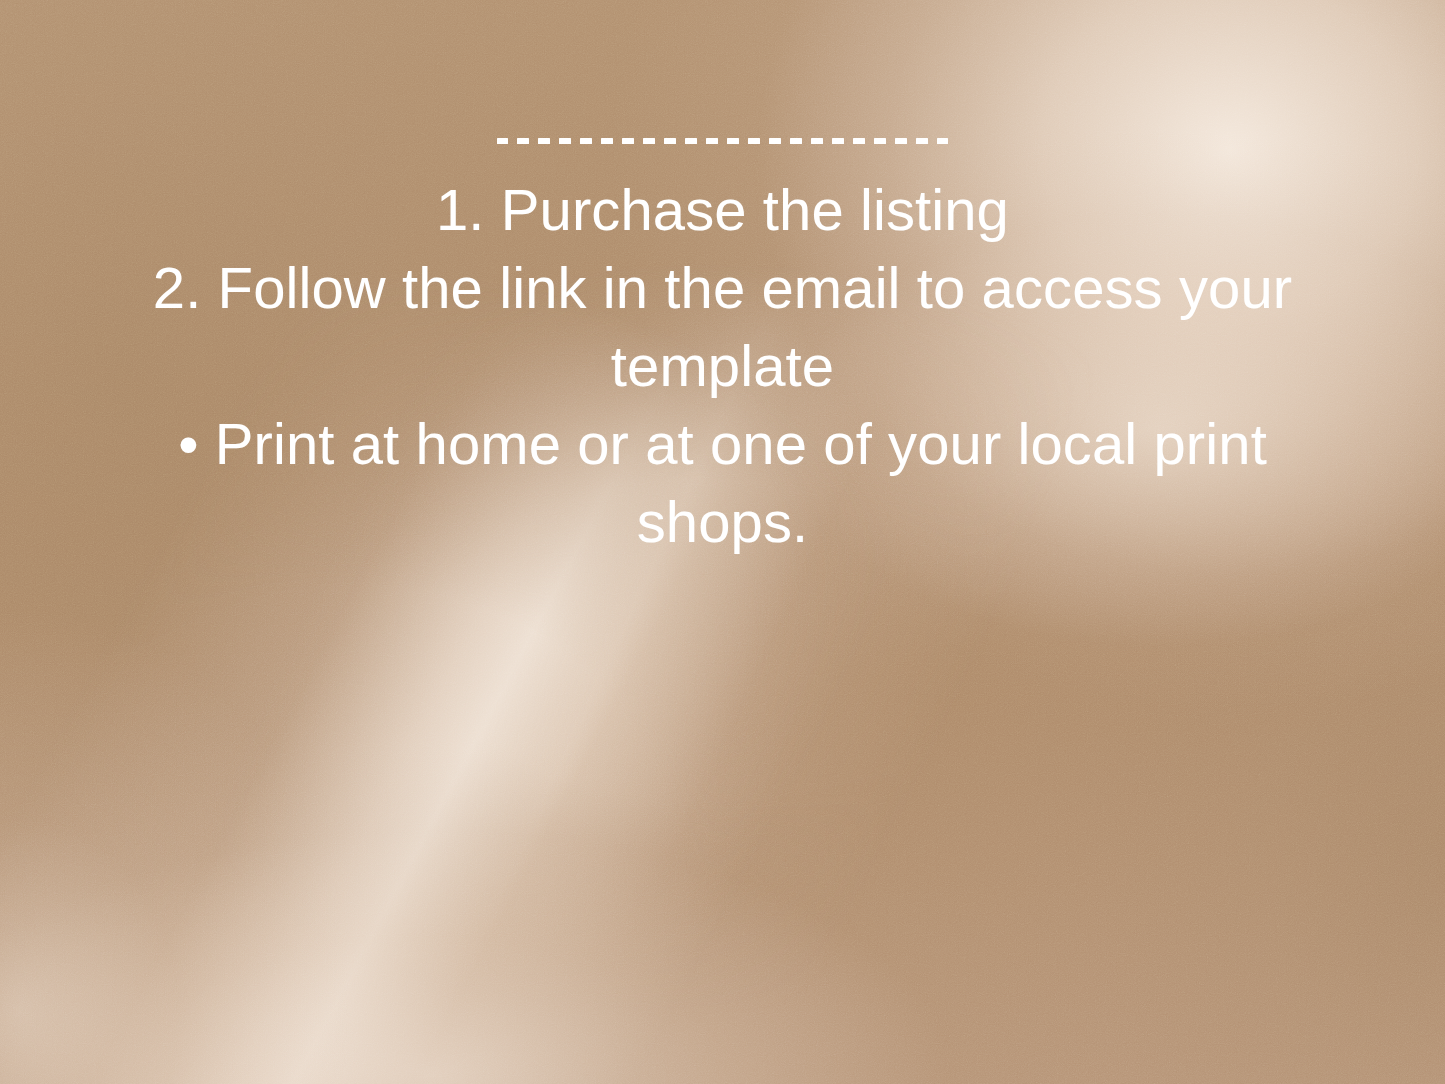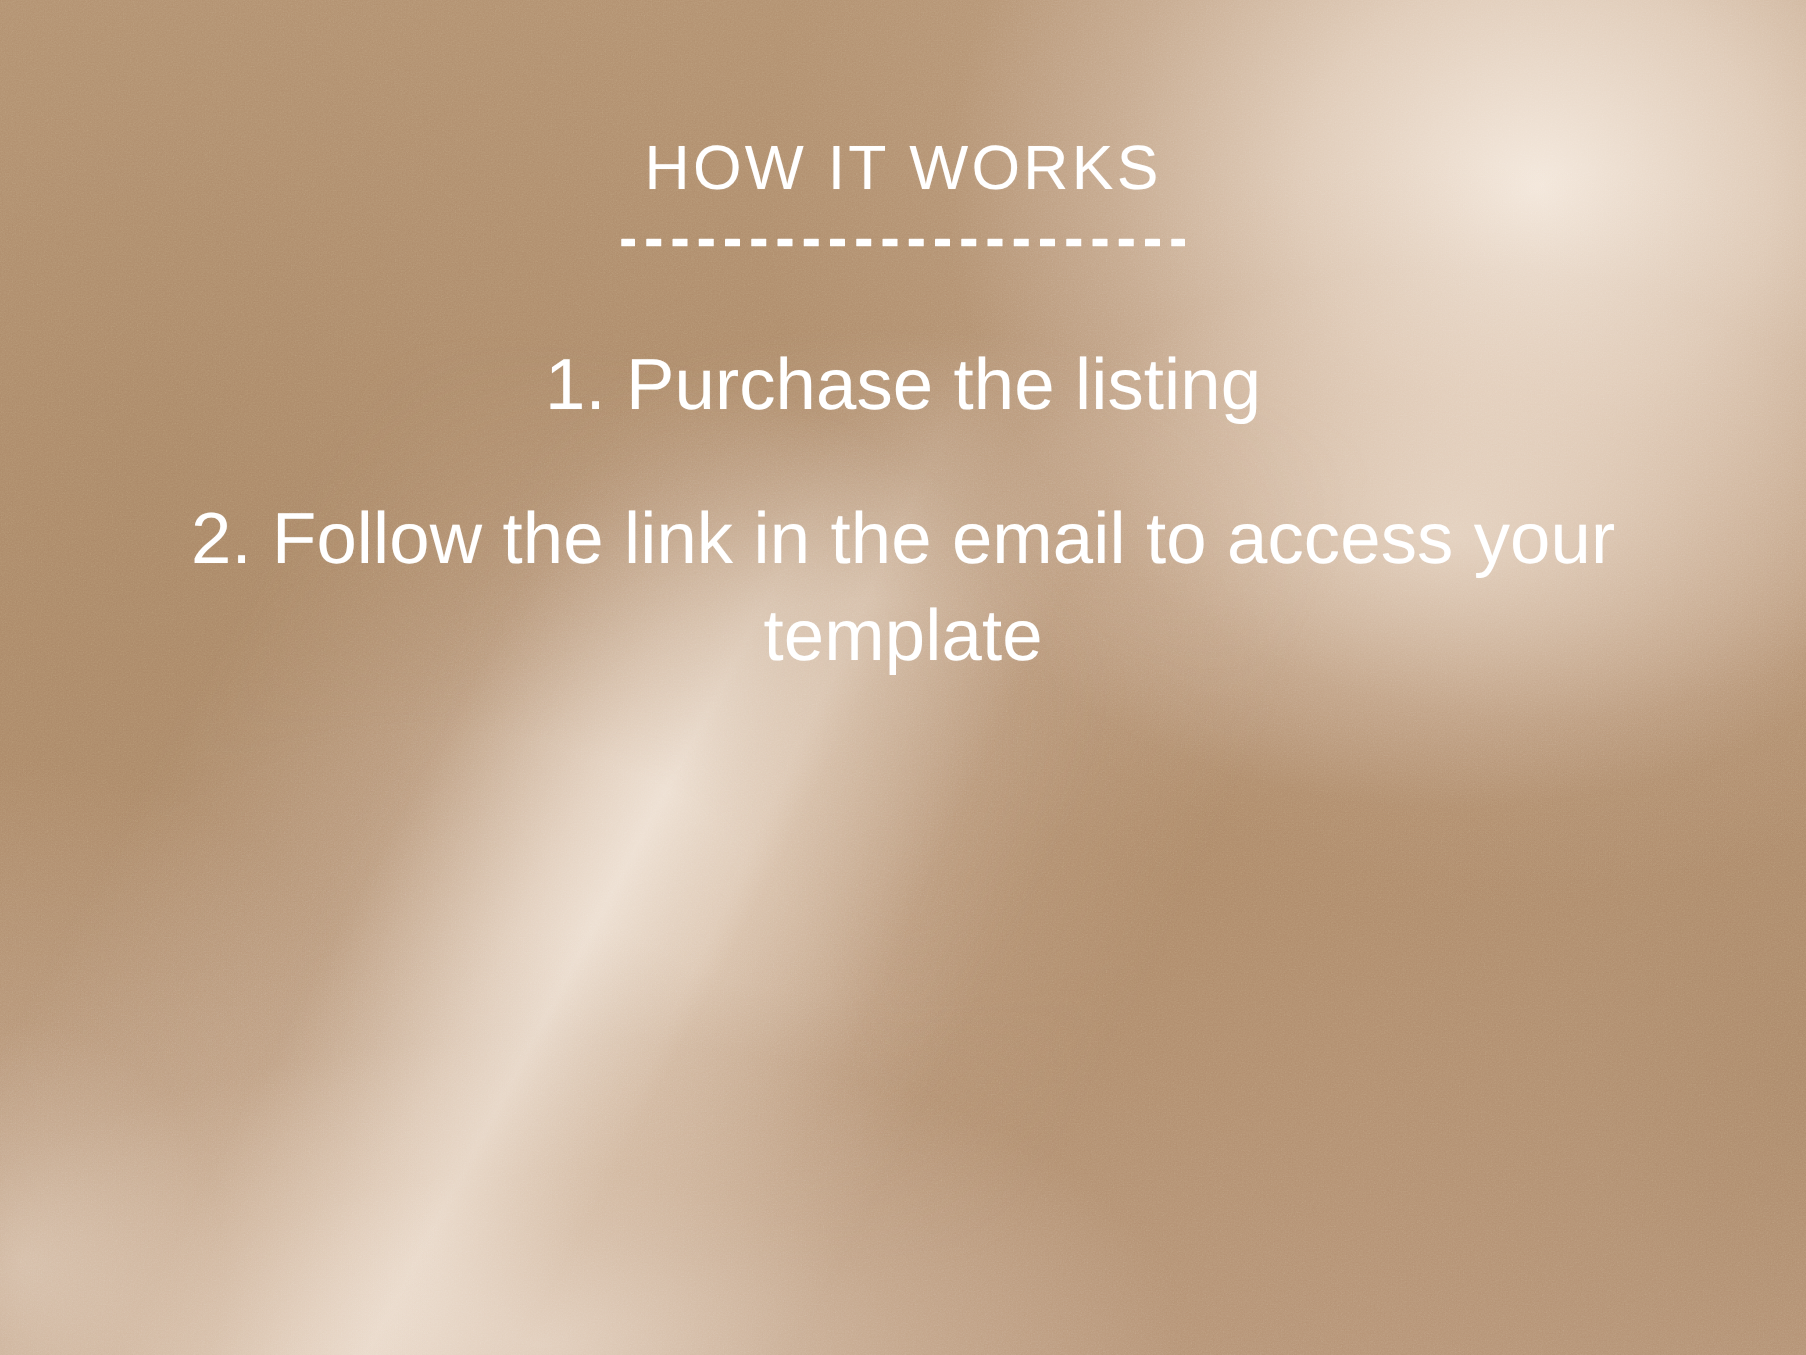--- a/index.html
+++ b/index.html
@@ -169,21 +169,20 @@
 
   .step-line {
     color: #ffffff;
     font-size: 58px;
     font-weight: 300;
     line-height: 78px;
     text-align: center;
     letter-spacing: 0.1px;
     max-width: 1250px;
     text-shadow: 0 0 1px rgba(255,255,255,0.18);
-    margin-top: 45px;
   }
 
   .step-line.bullet { margin-top: 0; }
 </style>
 </head>
 <body>
 
 <div id="canvas">
 
   <div class="bg-layer" id="bg-base"></div>
@@ -199,21 +198,20 @@
   <svg class="bg-layer" id="bg-grain" width="1445" height="1084" xmlns="http://www.w3.org/2000/svg" aria-hidden="true">
     <filter id="grainFilter">
       <feTurbulence type="fractalNoise" baseFrequency="0.9" numOctaves="3" stitchTiles="stitch"></feTurbulence>
       <feColorMatrix type="saturate" values="0"></feColorMatrix>
     </filter>
     <rect width="1445" height="1084" filter="url(#grainFilter)" opacity="0.42"></rect>
   </svg>
 
   <div id="content">
 
-    <h1 id="page-title">HOW IT WORKS</h1>
 
     <div id="divider">
       <span class="dash"></span>
       <span class="dash"></span>
       <span class="dash"></span>
       <span class="dash"></span>
       <span class="dash"></span>
       <span class="dash"></span>
       <span class="dash"></span>
       <span class="dash"></span>
@@ -229,16 +227,17 @@
       <span class="dash"></span>
       <span class="dash"></span>
       <span class="dash"></span>
       <span class="dash"></span>
       <span class="dash"></span>
     </div>
 
     <div id="steps">
       <p class="step-line">1. Purchase the listing</p>
       <p class="step-line">2. Follow the link in the email to access your template</p>
+      <p class="step-line bullet">• Print at home or at one of your local print shops.</p>
     </div>
 
   </div>
 </div>
 
 </body></html>

